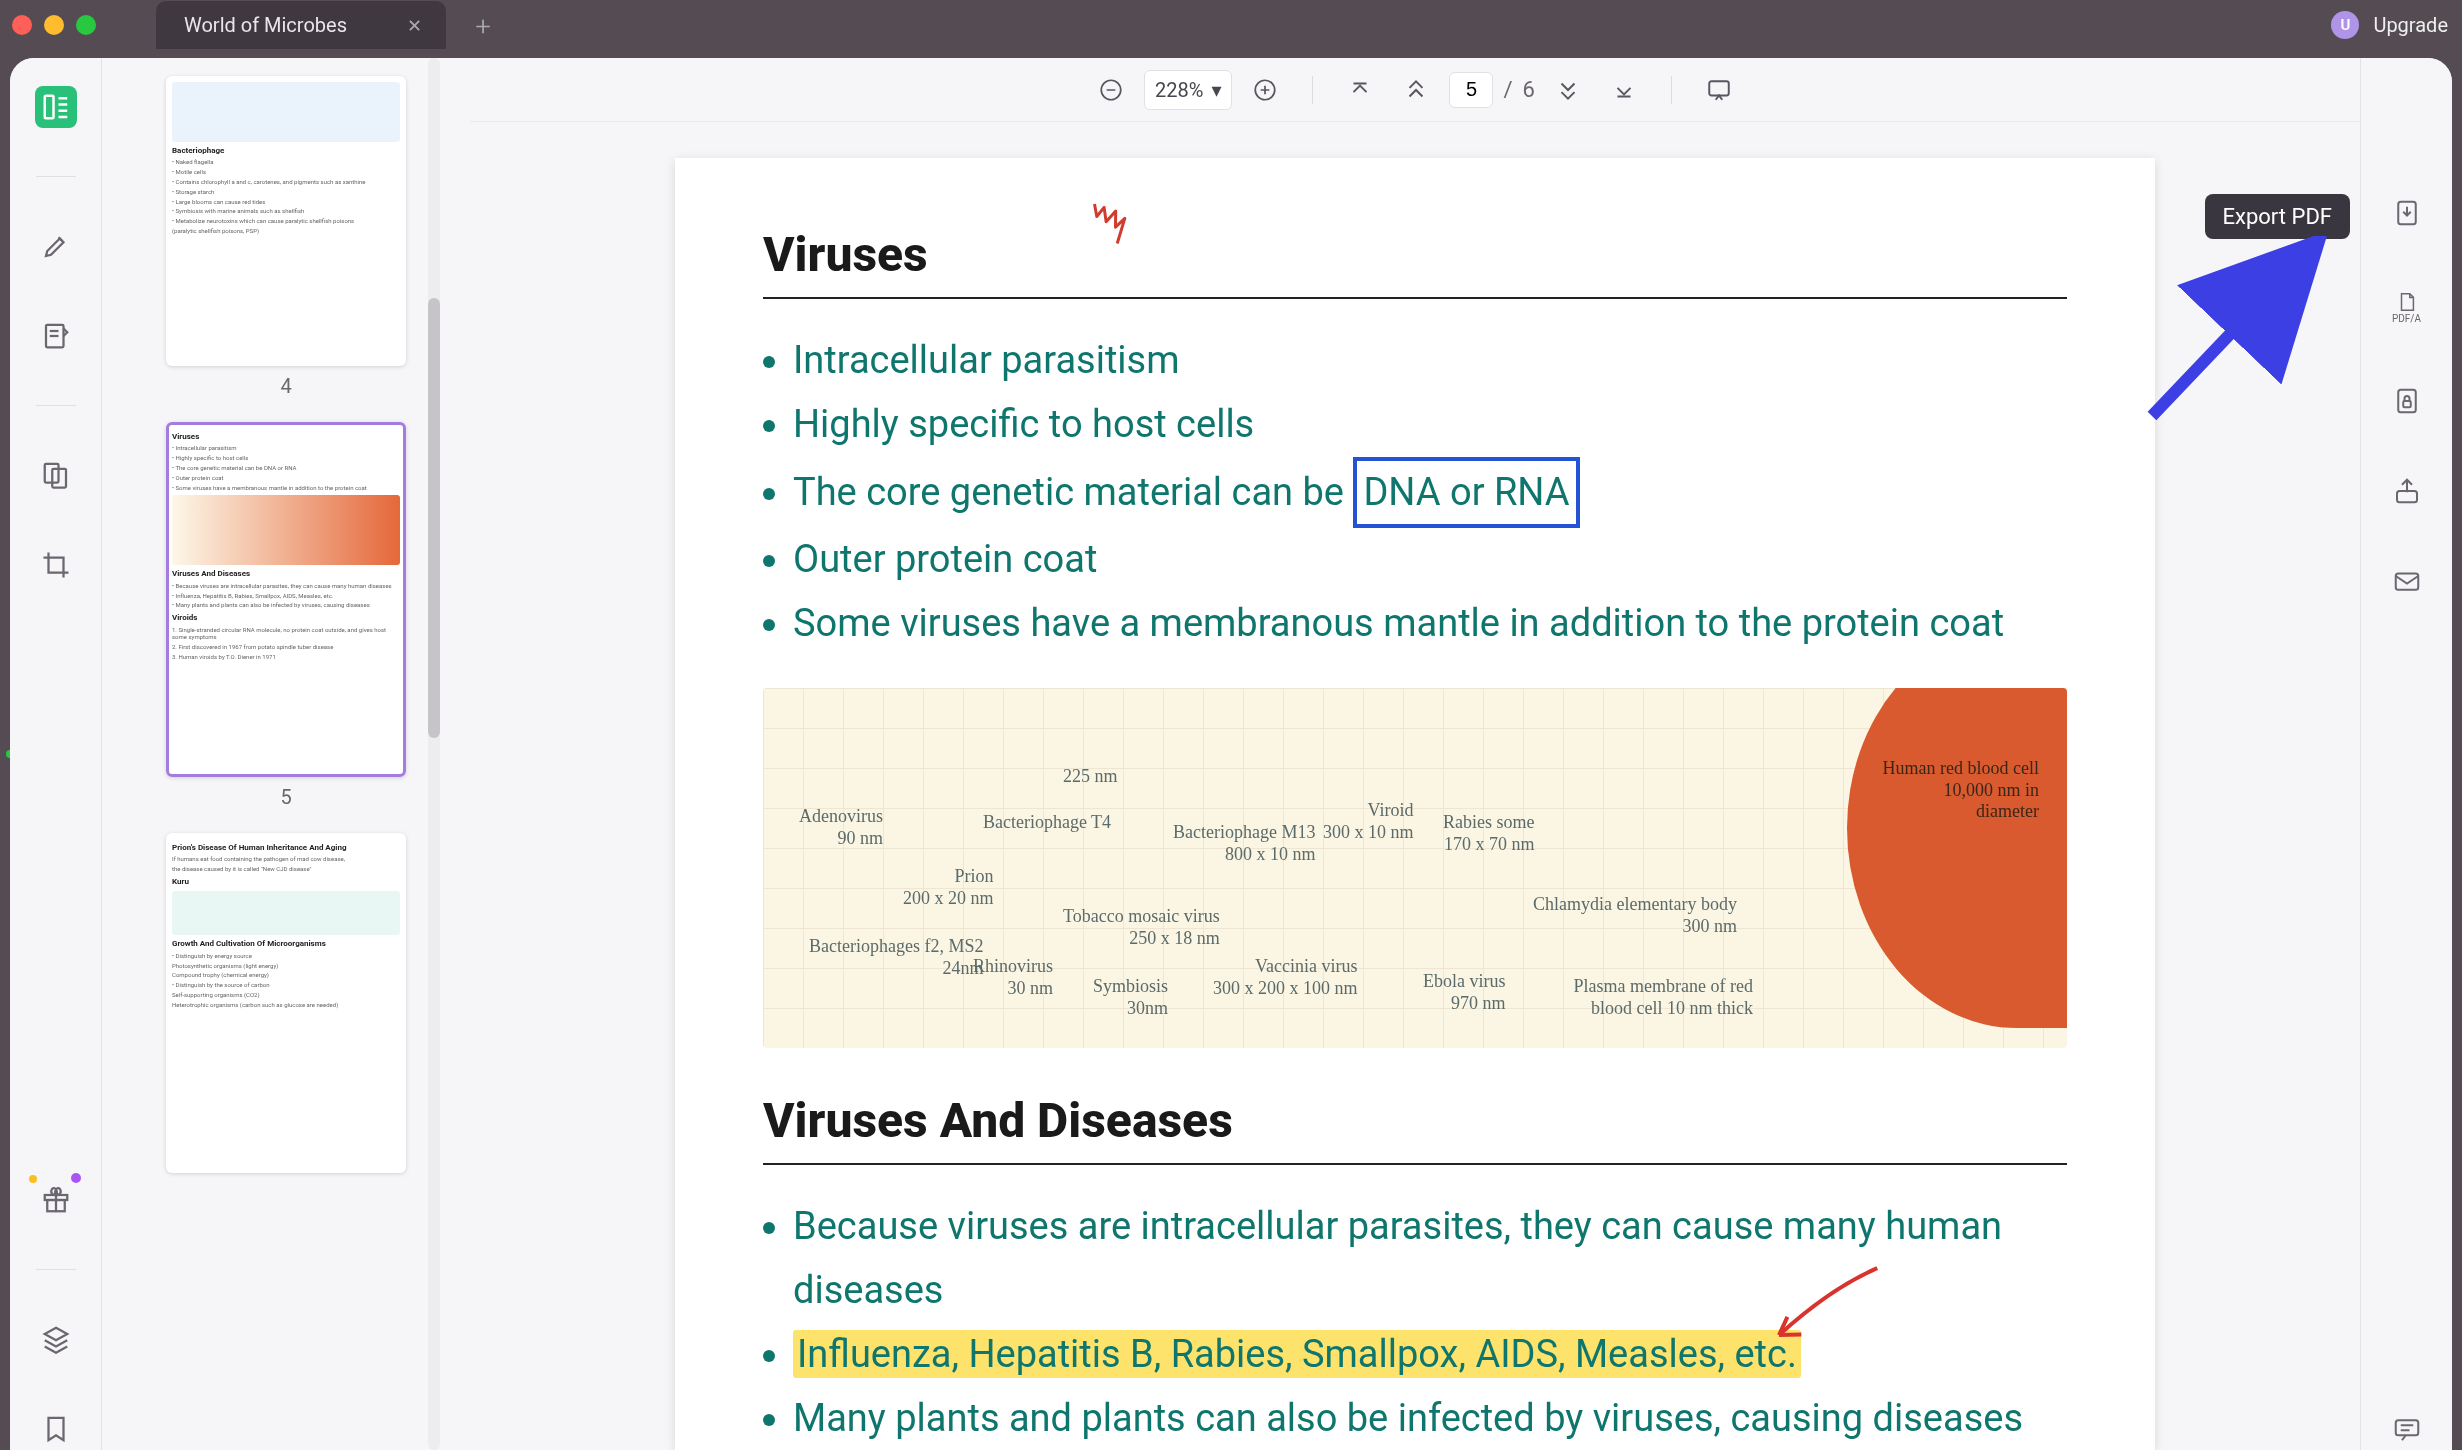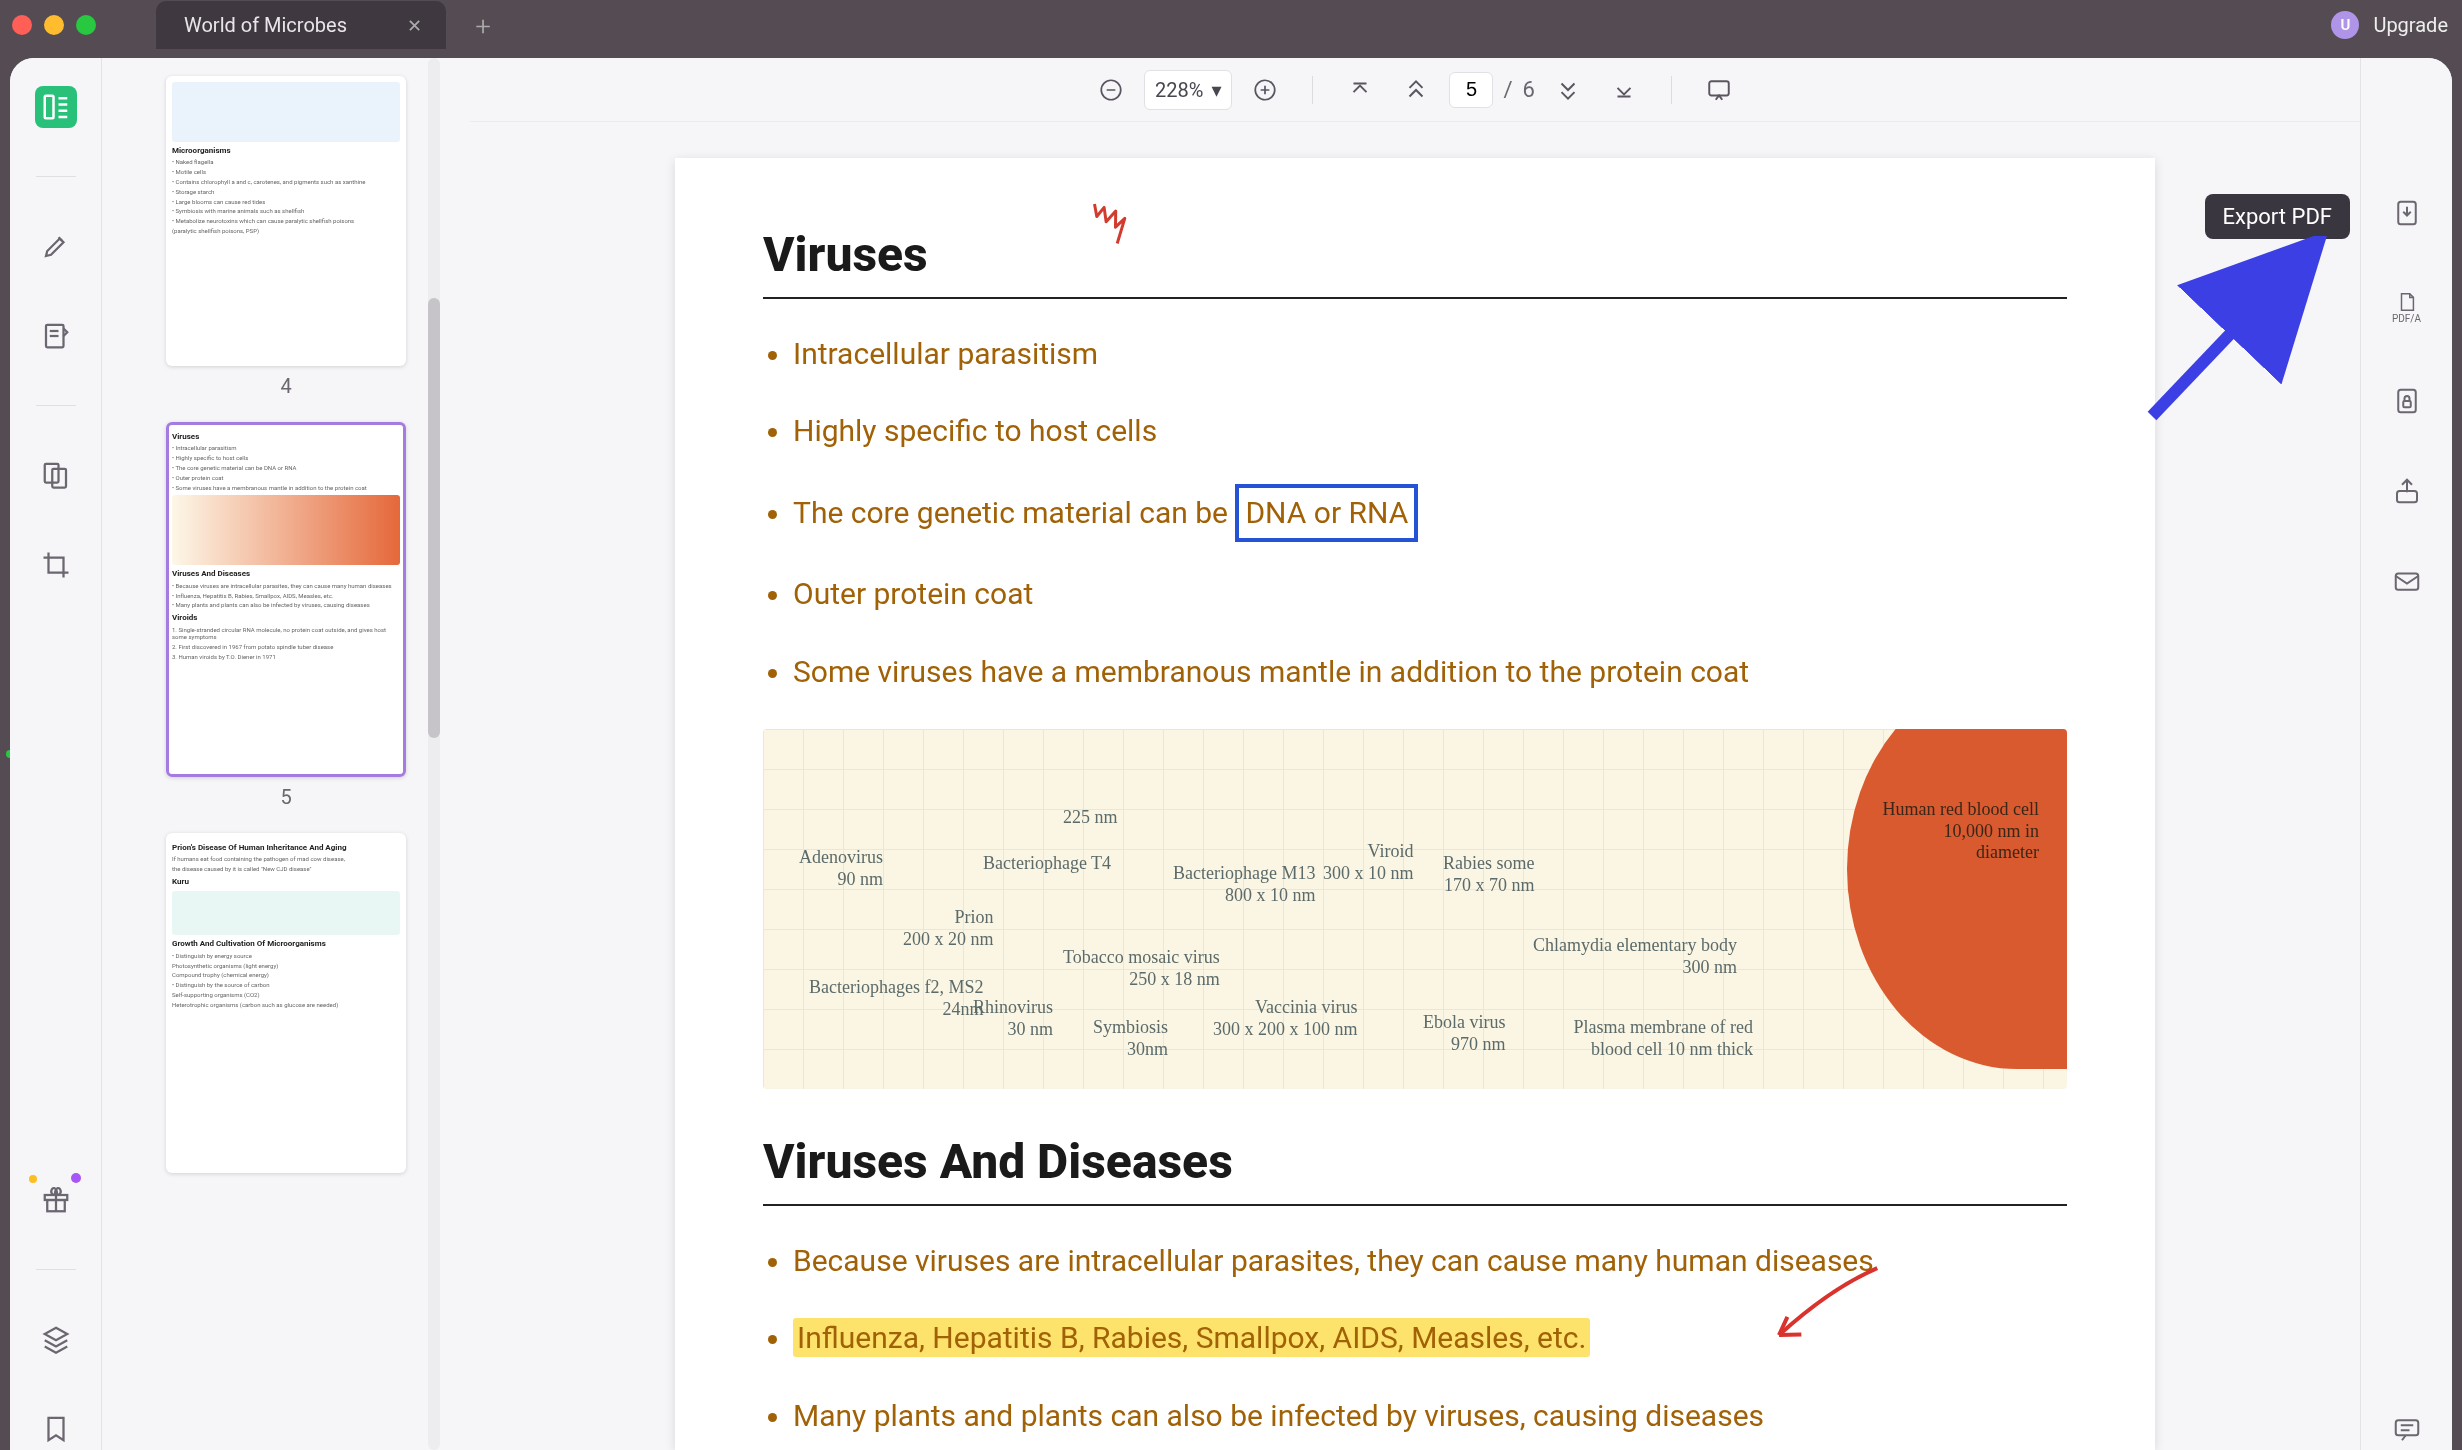--- a/index.html
+++ b/index.html
@@ -59,21 +59,21 @@
   .sep { width:1px; height:28px; background:#dddbe0; margin: 0 14px; }
   .page-box { display:flex; align-items:center; gap:10px; font-size:22px; color:#6b6670; }
   .page-input { width:44px; height:36px; border:1px solid #e2e0e4; border-radius:6px; text-align:center; font-size:20px; }
 
   
   .doc-viewport { flex:1; position:relative; overflow:hidden; display:flex; justify-content:center; }
   .page { width: 1480px; margin-top: 36px; background: #fff; box-shadow: 0 2px 10px rgba(0,0,0,.12); padding: 68px 88px 40px 88px; position: relative; }
   .h2 { font-size: 48px; font-weight: 800; color: #1a1a1a; border-bottom: 2px solid #222; padding-bottom: 14px; margin-bottom: 30px; position:relative; }
   .spark { position:absolute; top:-24px; left:322px; color:#d23c2e; font-size:40px; transform:rotate(8deg); }
   .bullets { list-style: disc; padding-left: 30px; margin-bottom: 32px; }
-  .bullets li { font-size: 30px; line-height: 1.68; color: #a16207; margin-top: 27px; }
+  .bullets li { font-size: 38px; line-height: 1.68; color: #0f766e; }
   .box-annot { border: 4px solid #2453d6; padding: 0 6px; display:inline-block; }
   .diagram { width: 100%; height: 360px; background: #fbf6e3; border-radius: 4px; margin: 6px 0 44px 0; position:relative; font-family: "Comic Sans MS", cursive; color:#5b6a6a; overflow:hidden; }
   .diag-grid { position:absolute; inset:0; background-image: linear-gradient(#eee6d2 1px, transparent 1px), linear-gradient(90deg, #eee6d2 1px, transparent 1px); background-size: 40px 40px; }
   .diag-label { position:absolute; font-size:18px; text-align:right; line-height:1.2;margin-top:28px; }
   .blob { position:absolute; background:#d95a2e; border-radius:50% 0 0 50%; }
   .hl { background: #fde26b; padding: 2px 4px; border-radius: 3px; }
   .red-arrow { position:absolute; left:1080px; top:1112px; color:#d9332e; font-size:48px; transform: rotate(-12deg); }
 
   
   .right-rail { width: 92px; background: #f6f5f7; border-left: 1px solid #e4e2e6; display:flex; flex-direction:column; align-items:center; padding-top: 30px; gap: 48px; position:relative; }
@@ -167,21 +167,21 @@
       <div class="rail-btn">
         <svg viewBox="0 0 24 24" fill="none" stroke="currentColor" stroke-width="1.8">
             <path d="M6 3h12v18l-6-4-6 4V3z"></path>
           </svg>
       </div>
     </div>
 
     <div class="thumb-panel">
       <div class="thumb" style="height:290px">
         <div class="mini-tbl"></div>
-        <div class="mini-h">Microorganisms</div>
+        <div class="mini-h">Bacteriophage</div>
         <div class="mini-p">• Naked flagella</div>
         <div class="mini-p">• Motile cells</div>
         <div class="mini-p">• Contains chlorophyll a and c, carotenes, and pigments such as xanthine</div>
         <div class="mini-p">• Storage starch</div>
         <div class="mini-p">• Large blooms can cause red tides</div>
         <div class="mini-p">• Symbiosis with marine animals such as shellfish</div>
         <div class="mini-p">• Metabolize neurotoxins which can cause paralytic shellfish poisons</div>
         <div class="mini-p">(paralytic shellfish poisons, PSP)</div>
       </div>
       <div class="page-num">4</div>

